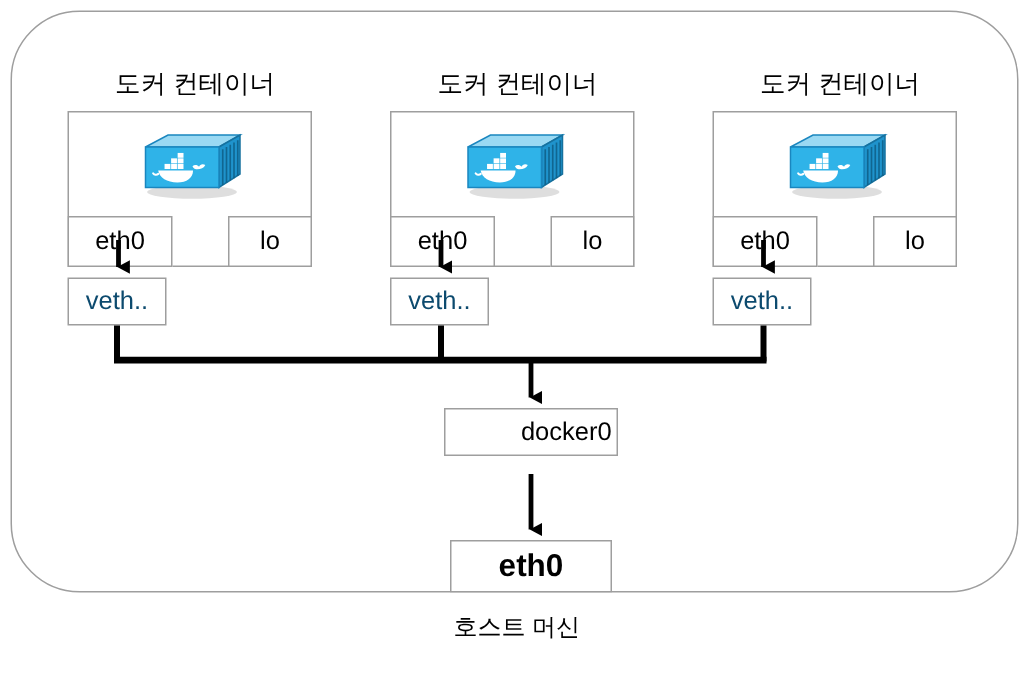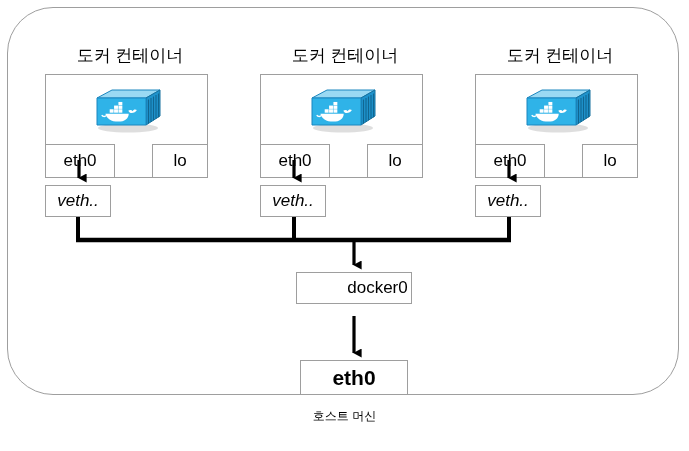--- a/index.html
+++ b/index.html
@@ -93,22 +93,21 @@
     position: absolute;
     width: 66px;
     height: 32px;
     border: 1.2px solid #9e9e9e;
     box-sizing: border-box;
     background: #ffffff;
     display: flex;
     align-items: center;
     justify-content: center;
     font-size: 17px;
-    color: #000000;
-    font-style: italic;
+    color: #0c4a6e;
   }
 
   
   .docker0-box {
     position: absolute;
     left: 296px;
     top: 272px;
     width: 116px;
     height: 32px;
     border: 1.2px solid #9e9e9e;
@@ -138,21 +137,21 @@
     color: #000;
   }
 
   
   .host-caption {
     position: absolute;
     left: 0;
     top: 408px;
     width: 689px;
     text-align: center;
-    font-size: 12px;
+    font-size: 16px;
     color: #000;
   }
 
   
   .connectors {
     position: absolute;
     left: 0;
     top: 0;
     width: 689px;
     height: 451px;

